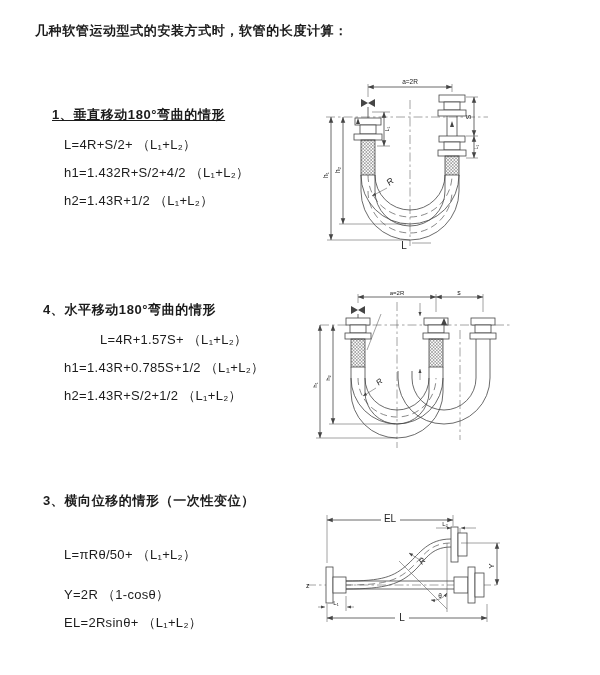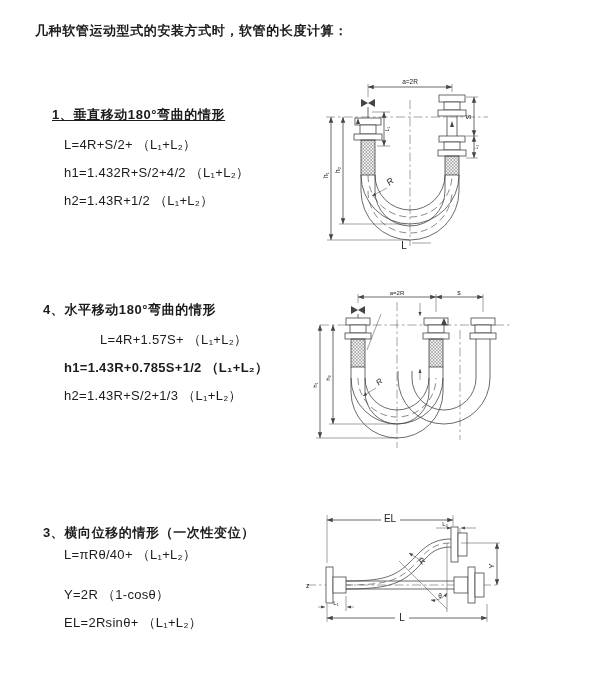--- a/index.html
+++ b/index.html
@@ -28,25 +28,25 @@
 
 <div class="abs title" style="left:35px;top:22px;">几种软管运动型式的安装方式时，软管的长度计算：</div>
 
 <div class="abs heading" style="left:52px;top:106px;text-decoration:underline;">1、垂直移动180°弯曲的情形</div>
 <div class="abs formula" style="left:64px;top:136px;">L=4R+S/2+ （L₁+L₂）</div>
 <div class="abs formula" style="left:64px;top:164px;">h1=1.432R+S/2+4/2 （L₁+L₂）</div>
 <div class="abs formula" style="left:64px;top:192px;">h2=1.43R+1/2 （L₁+L₂）</div>
 
 <div class="abs heading" style="left:43px;top:301px;">4、水平移动180°弯曲的情形</div>
 <div class="abs formula" style="left:68px;top:331px;margin-left:32px;">L=4R+1.57S+ （L₁+L₂）</div>
-<div class="abs formula" style="left:64px;top:359px;font-weight:bold;">h1=1.43R+0.785S+1/2 （L₁+L₂）</div>
-<div class="abs formula" style="left:64px;top:387px;">h2=1.43R+S/2+1/3 （L₁+L₂）</div>
-
-<div class="abs heading" style="left:43px;top:524px;">3、横向位移的情形（一次性变位）</div>
-<div class="abs formula" style="left:64px;top:546px;">L=πRθ/40+ （L₁+L₂）</div>
+<div class="abs formula" style="left:64px;top:359px;">h1=1.43R+0.785S+1/2 （L₁+L₂）</div>
+<div class="abs formula" style="left:64px;top:387px;">h2=1.43R+S/2+1/2 （L₁+L₂）</div>
+
+<div class="abs heading" style="left:43px;top:492px;">3、横向位移的情形（一次性变位）</div>
+<div class="abs formula" style="left:64px;top:546px;">L=πRθ/50+ （L₁+L₂）</div>
 <div class="abs formula" style="left:64px;top:574px;margin-top:12px;">Y=2R （1-cosθ）</div>
 <div class="abs formula" style="left:64px;top:614px;">EL=2Rsinθ+ （L₁+L₂）</div>
 
 <svg style="left:312px;top:72px;" width="278" height="192" viewBox="312 72 278 192">
   <defs>
     <pattern id="br1" width="3.2" height="3.2" patternUnits="userSpaceOnUse">
       <path d="M0,3.2 L3.2,0 M0,0 L3.2,3.2" stroke="#555" stroke-width="0.45" fill="none"></path>
     </pattern>
     <marker id="a1" viewBox="0 0 10 10" refX="9.5" refY="5" markerWidth="8" markerHeight="8" orient="auto-start-reverse">
       <path d="M0.5,1.5 L9.5,5 L0.5,8.5 Z" fill="#454545"></path>

